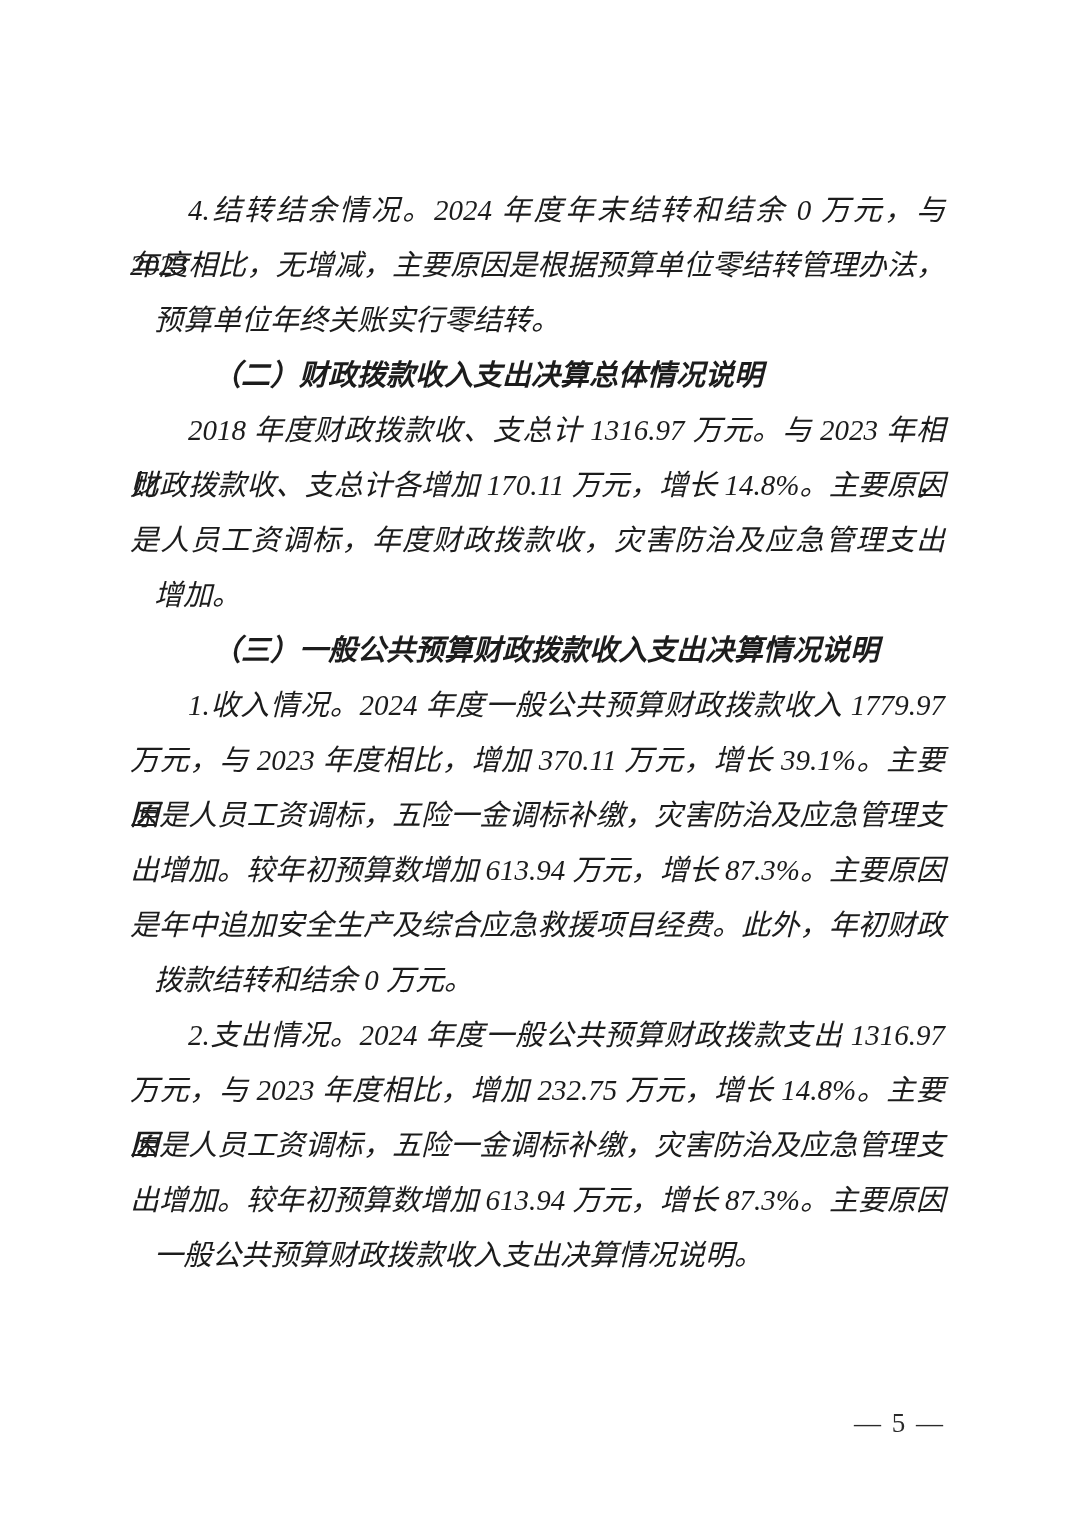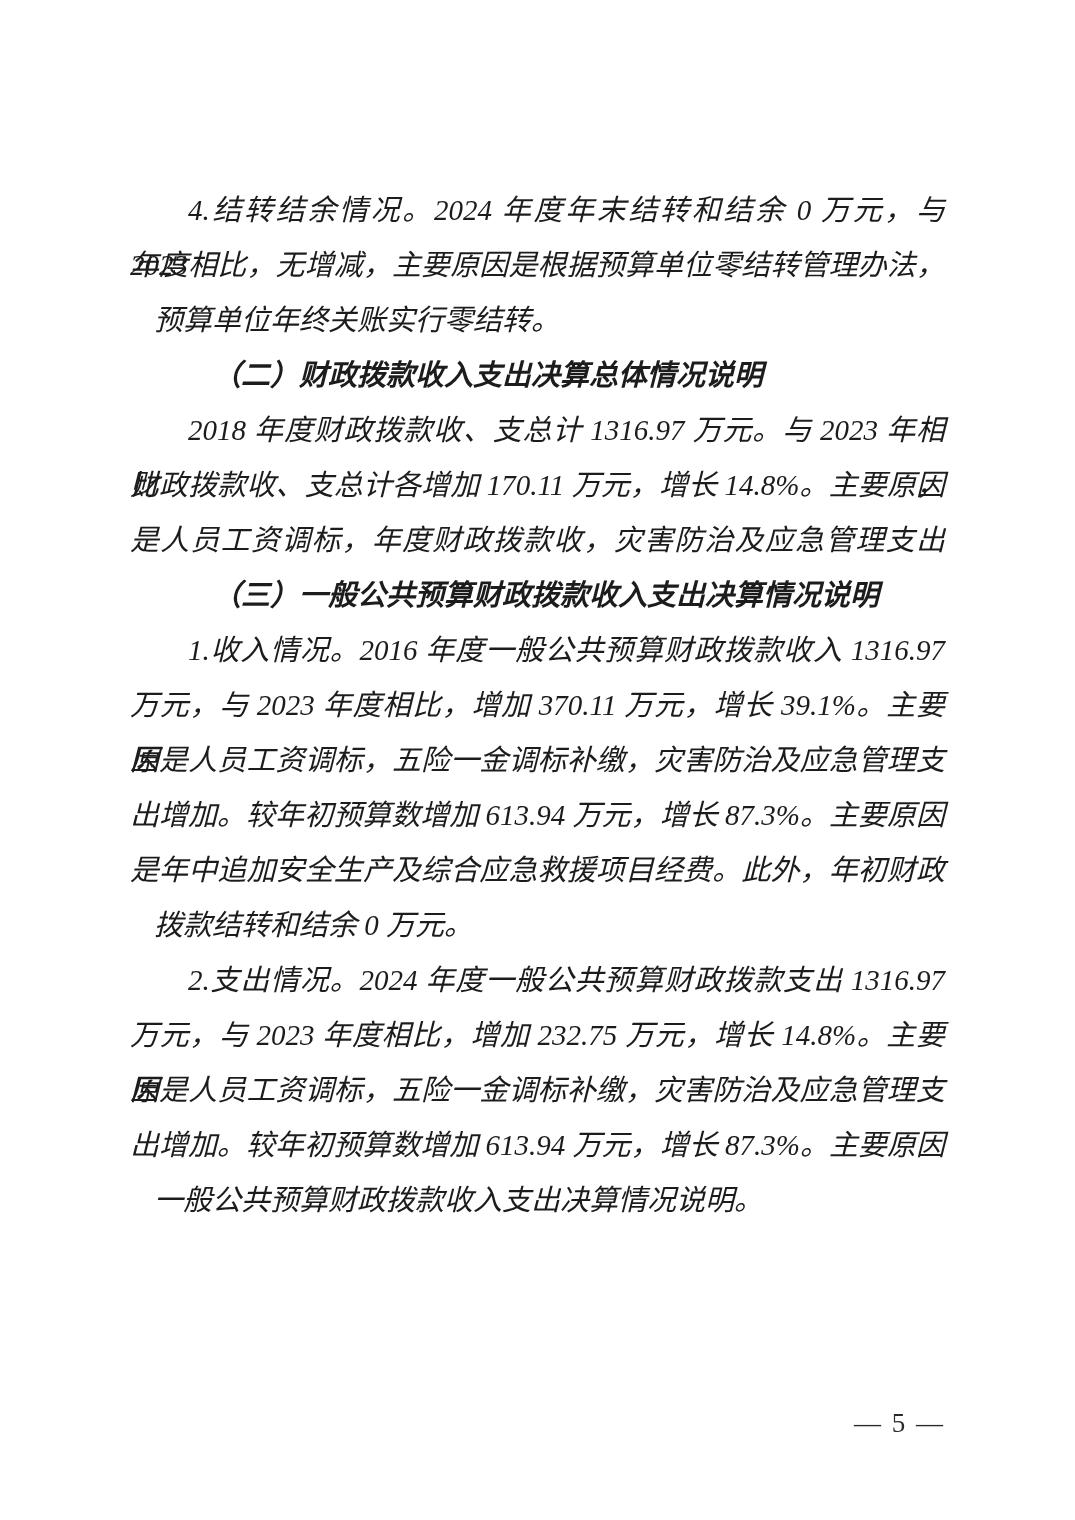--- a/index.html
+++ b/index.html
@@ -67,22 +67,23 @@
 <div class="doc-page">
 
   <div class="content">
     <div class="tline full indent">4.结转结余情况。2024 年度年末结转和结余 0 万元，与 2023</div>
     <div class="tline full">年度相比，无增减，主要原因是根据预算单位零结转管理办法，</div>
     <div class="tline end">预算单位年终关账实行零结转。</div>
     <div class="tline end indent bold">（二）财政拨款收入支出决算总体情况说明</div>
     <div class="tline full indent">2018 年度财政拨款收、支总计 1316.97 万元。与 2023 年相比，</div>
     <div class="tline full">财政拨款收、支总计各增加 170.11 万元，增长 14.8%。主要原因</div>
     <div class="tline full">是人员工资调标，年度财政拨款收，灾害防治及应急管理支出</div>
+    <div class="tline end">增加。</div>
     <div class="tline end indent bold">（三）一般公共预算财政拨款收入支出决算情况说明</div>
-    <div class="tline full indent">1.收入情况。2016 年度一般公共预算财政拨款收入 1316.97</div>
+    <div class="tline full indent">1.收入情况。2024 年度一般公共预算财政拨款收入 1779.97</div>
     <div class="tline full">万元，与 2023 年度相比，增加 370.11 万元，增长 39.1%。主要原</div>
     <div class="tline full">因是人员工资调标，五险一金调标补缴，灾害防治及应急管理支</div>
     <div class="tline full">出增加。较年初预算数增加 613.94 万元，增长 87.3%。主要原因</div>
     <div class="tline full">是年中追加安全生产及综合应急救援项目经费。此外，年初财政</div>
     <div class="tline end">拨款结转和结余 0 万元。</div>
     <div class="tline full indent">2.支出情况。2024 年度一般公共预算财政拨款支出 1316.97</div>
     <div class="tline full">万元，与 2023 年度相比，增加 232.75 万元，增长 14.8%。主要原</div>
     <div class="tline full">因是人员工资调标，五险一金调标补缴，灾害防治及应急管理支</div>
     <div class="tline full">出增加。较年初预算数增加 613.94 万元，增长 87.3%。主要原因</div>
     <div class="tline end">一般公共预算财政拨款收入支出决算情况说明。</div>

